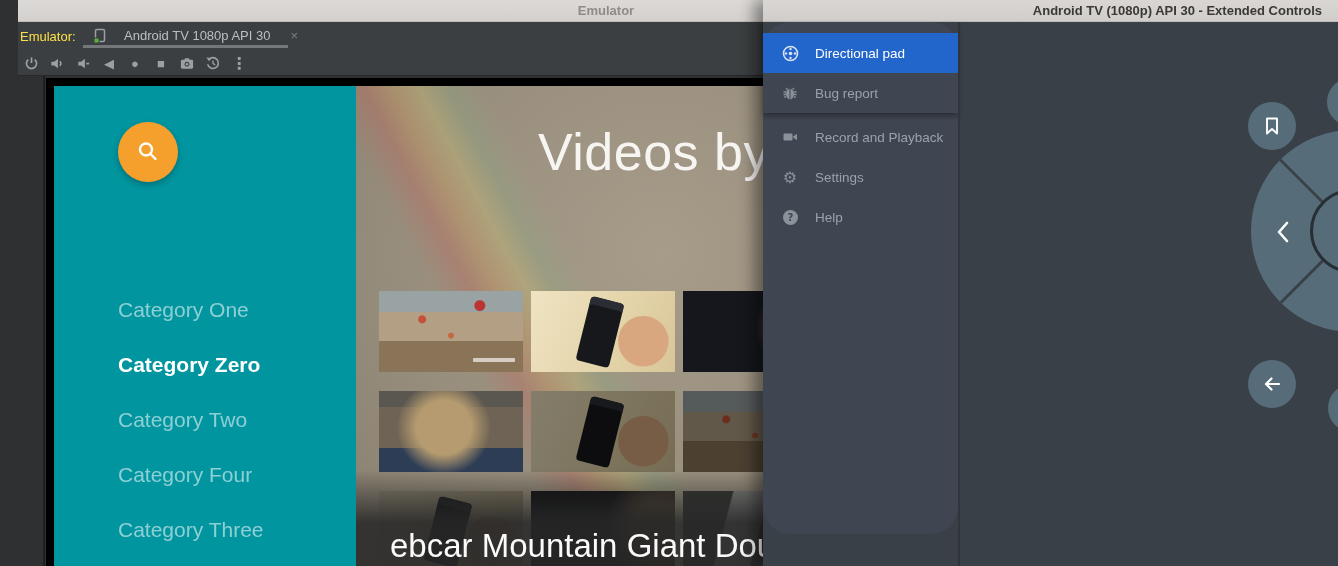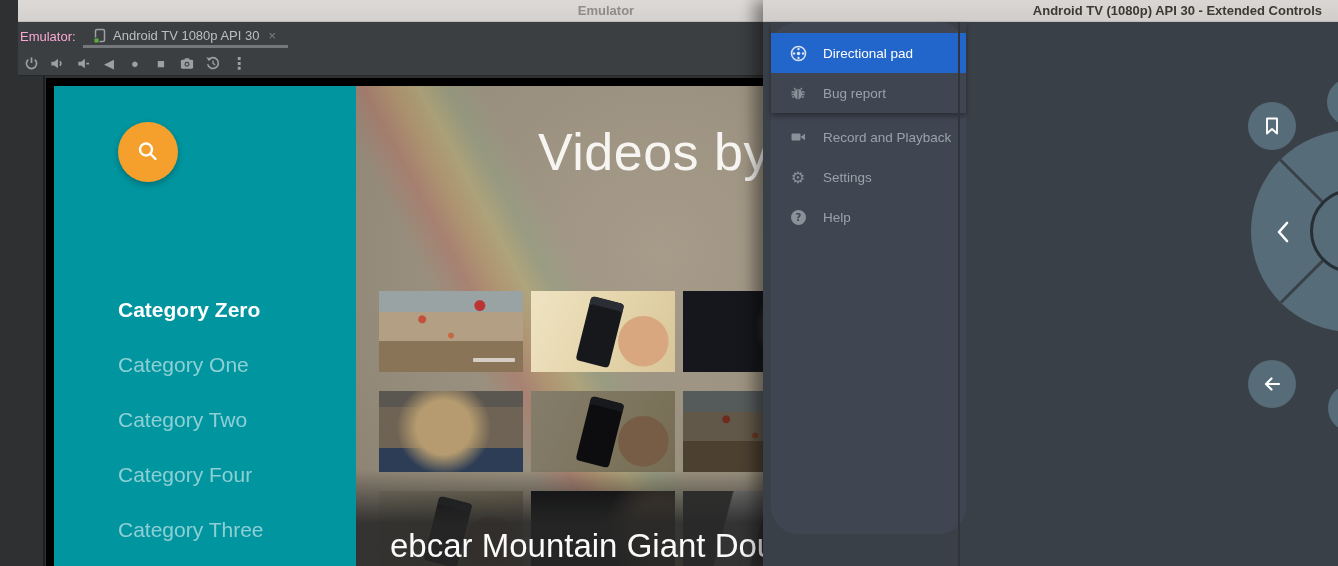--- a/index.html
+++ b/index.html
@@ -7,22 +7,22 @@
               font-family:"Liberation Sans","DejaVu Sans",sans-serif; }
   #stage { position:relative; width:1338px; height:566px; }
 
   
   .emu-window { position:absolute; left:18px; top:0; width:763px; height:566px; overflow:hidden; background:#2e3032; z-index:1; }
   .emu-titlebar { position:absolute; left:0; top:0; width:100%; height:22px;
                   background:linear-gradient(#dcd9d6,#d3d0cd); border-bottom:1px solid #bfbcb9; }
   .emu-title { position:absolute; left:588px; top:3px; transform:translateX(-50%);
                font-size:13px; font-weight:bold; color:#8e8b88; white-space:nowrap; }
   .emu-toolbar { position:absolute; left:0; top:22px; width:100%; height:54px; background:#3c3f41; border-bottom:1px solid #262829; }
-  .emu-label { position:absolute; left:2px; top:7px; font-size:13px; color:#f9a8d4; }
-  .emu-tab { position:absolute; left:75px; top:3px; height:21px; display:flex; align-items:center; gap:5px; cursor:default; }
+  .emu-label { position:absolute; left:2px; top:7px; font-size:13px; color:#fde047; }
+  .emu-tab { position:absolute; left:75px; top:3px; height:21px; display:flex; align-items:center; gap:16px; cursor:default; }
   .emu-tab-label { font-size:13px; color:#bcbfc1; white-space:nowrap; }
   .emu-tab-close { font-size:13px; color:#7e8183; padding-left:4px; }
   .tab-underline { position:absolute; left:65px; top:23px; width:205px; height:3px; background:#75787a; }
   .emu-btnrow { position:absolute; left:0; top:28px; width:100%; height:26px; display:flex; align-items:center; }
   .tbtn { width:26px; height:22px; display:flex; align-items:center; justify-content:center; color:#9da0a2; }
   .tbtn svg { display:block; }
   .tbtn.glyph { font-size:13px; }
 
   
   .device-frame { position:absolute; left:28px; top:78px; width:740px; height:492px; background:#000; }
@@ -74,21 +74,21 @@
   .bottom-band { position:absolute; left:0; top:384px; width:678px; height:96px;
       background:linear-gradient(rgba(38,38,38,0), rgba(40,40,40,.88) 55%); z-index:2; }
   .bottom-title { position:absolute; left:34px; top:441px; font-size:33px; color:#fafafa; white-space:nowrap; z-index:4; }
 
   
   .ext-window { position:absolute; left:763px; top:0; width:575px; height:566px; z-index:5;
                 background:#3a4047; box-shadow:-9px 0 14px rgba(0,0,0,.4); }
   .ext-titlebar { position:absolute; left:0; top:0; width:100%; height:22px;
                   background:linear-gradient(#d9d6d3,#d0cdca); border-bottom:1px solid #bdbab7; }
   .ext-title { position:absolute; right:16px; top:3px; font-size:13px; font-weight:bold; color:#3b3934; white-space:nowrap; }
-  .ext-menu { position:absolute; left:8px; top:22px; width:195px; height:512px; background:#3f4551;border-radius:27px; }
+  .ext-menu { position:absolute; left:0; top:22px; width:195px; height:512px; background:#3f4551;border-radius:27px; }
   .menu-group { position:relative; }
   .menu-group.elevated { box-shadow:0 3px 5px rgba(0,0,0,.35); padding-top:11px; }
   .menu-item { height:40px; display:flex; align-items:center; gap:16px; padding-left:18px; cursor:default; }
   .menu-item .mi-icon { width:18px; height:18px; display:flex; align-items:center; justify-content:center; color:#8a9199; font-size:16px; }
   .menu-item .mi-label { font-size:13.5px; color:#9aa2aa; white-space:nowrap; }
   .menu-item.selected { background:#2266cb; }
   .menu-item.selected .mi-label { color:#ffffff; }
   .menu-item.selected .mi-icon { color:#d8e2f2; }
   .menu-sep { height:4px; }
   .ext-vsep { position:absolute; left:195px; top:22px; width:2px; height:544px; background:#30353b; }
@@ -205,22 +205,22 @@
       </div>
 
       <div class="tv-sidebar">
         <div class="search-fab">
           <svg width="28" height="28" viewBox="0 0 28 28">
             <circle cx="12" cy="11.5" r="6" fill="none" stroke="#fff" stroke-width="2.4"></circle>
             <line x1="16.5" y1="16" x2="21.5" y2="21" stroke="#fff" stroke-width="2.4" stroke-linecap="round"></line>
           </svg>
         </div>
         <div class="cat-list">
+          <div class="cat-item">Category One</div>
           <div class="cat-item selected">Category Zero</div>
-          <div class="cat-item">Category One</div>
           <div class="cat-item">Category Two</div>
           <div class="cat-item">Category Four</div>
           <div class="cat-item">Category Three</div>
           <div class="cat-item">Category Five</div>
         </div>
       </div>
     </div>
   </div>
 
   <div class="ext-window">

